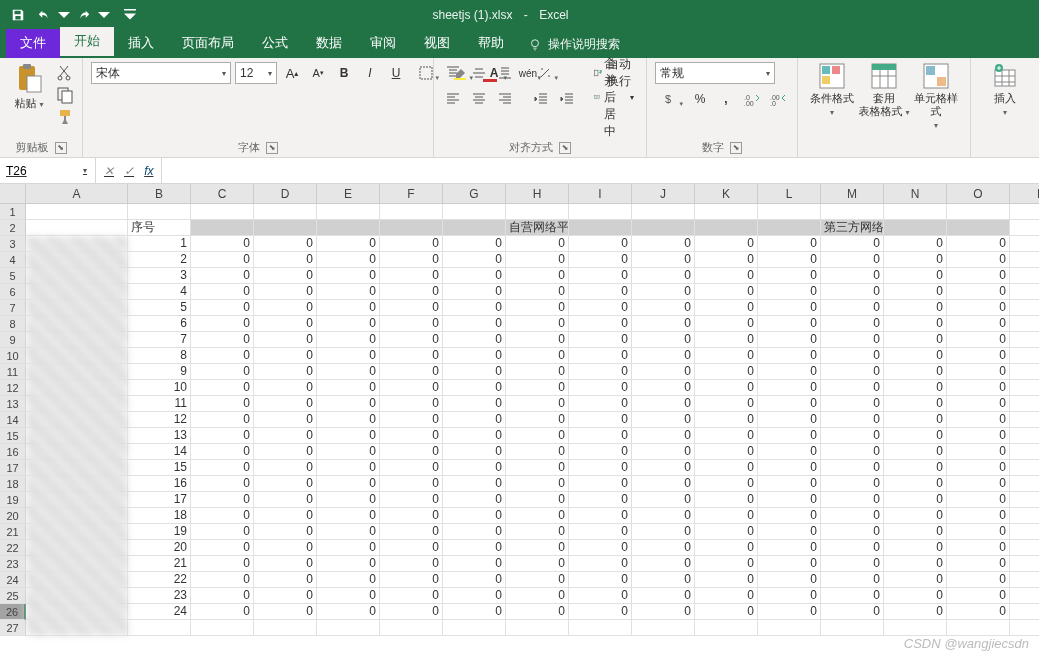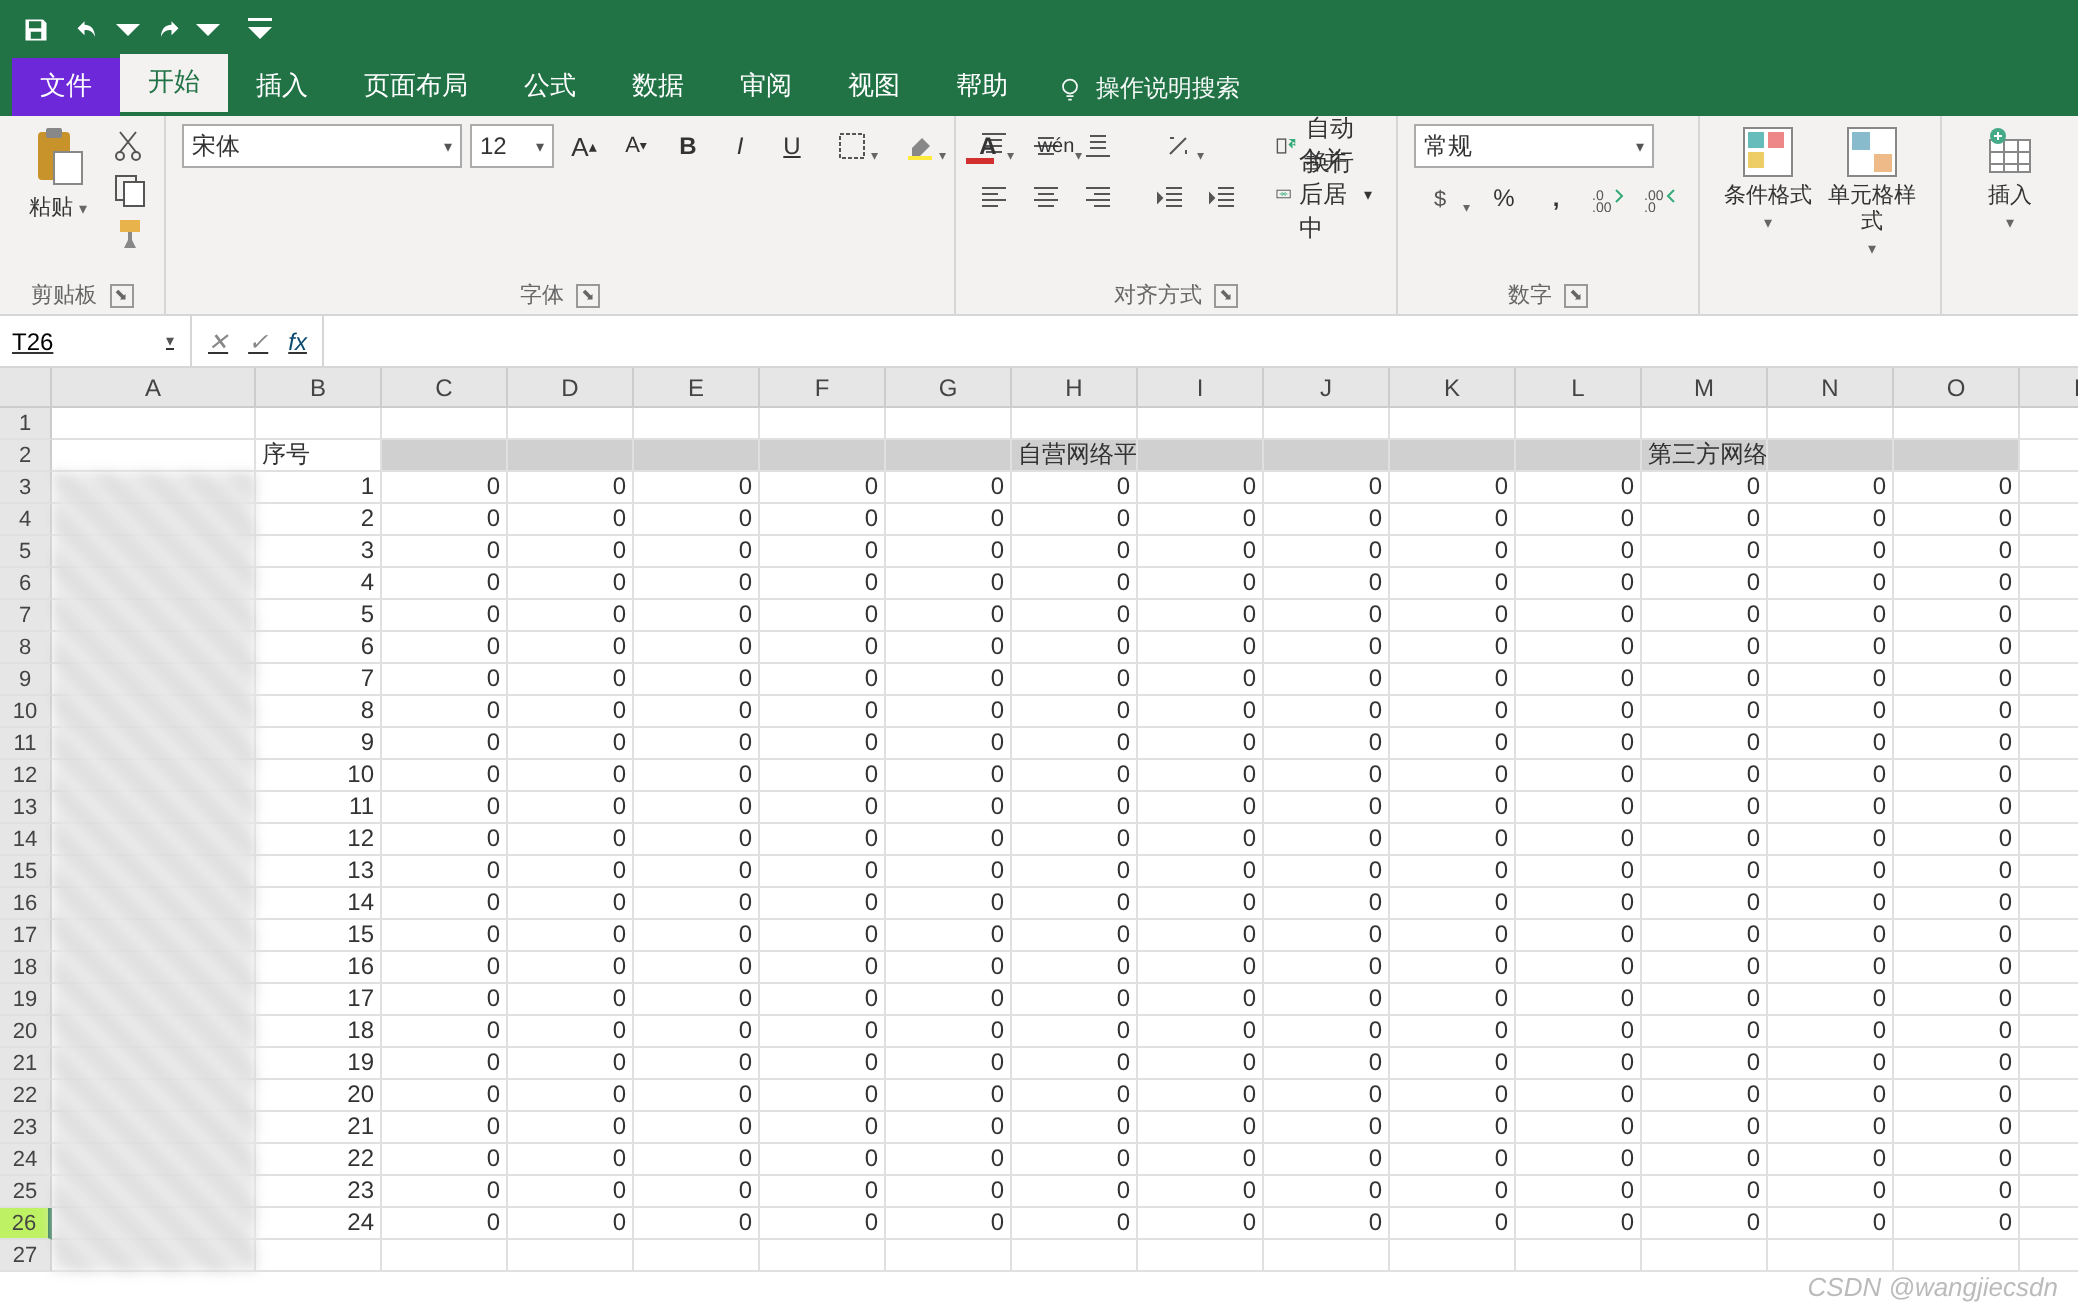--- a/index.html
+++ b/index.html
@@ -67,21 +67,21 @@
 .formula-input { flex: 1; border: none; padding: 0 8px; outline: none; }
 
 
 .grid-area { position: relative; height: 473px; overflow: hidden; background: #fff; }
 .corner { position: absolute; left: 0; top: 0; width: 26px; height: 20px; background: #e6e6e6; border-right: 1px solid #ccc; border-bottom: 1px solid #ccc; }
 .col-headers { position: absolute; left: 26px; top: 0; height: 20px; display: flex; }
 .ch { width: 63px; height: 20px; background: #e6e6e6; border-right: 1px solid #ccc; border-bottom: 1px solid #ccc; text-align: center; line-height: 20px; font-size: 12px; color: #444; cursor: pointer; }
 .ch.first { width: 102px; }
 .row-headers { position: absolute; left: 0; top: 20px; width: 26px; }
 .rh { height: 16px; background: #e6e6e6; border-right: 1px solid #ccc; border-bottom: 1px solid #e0e0e0; text-align: center; line-height: 16px; font-size: 11px; color: #444; cursor: pointer; }
-.rh.sel { background: #bef264; border-right: 2px solid #217346; }
+.rh.sel { background: #a3a3a3; border-right: 2px solid #217346; }
 .cells { position: absolute; left: 26px; top: 20px; }
 .crow { display: flex; height: 16px; }
 .cell { width: 63px; height: 16px; border-right: 1px solid #e0e0e0; border-bottom: 1px solid #e0e0e0; padding: 0 3px; line-height: 15px; font-size: 12px; overflow: hidden; white-space: nowrap; cursor: cell; }
 .cell.first { width: 102px; }
 .cell.num { text-align: right; }
 .cell.txt { text-align: left; }
 .cell.ctr { text-align: center; }
 .cell.gray { background: #d0d0d0; }
 .blur-a { position: absolute; left: 26px; top: 52px; width: 102px; height: 400px; background: repeating-linear-gradient(45deg,#e8e8e8,#e8e8e8 8px,#dcdcdc 8px,#dcdcdc 16px); filter: blur(3px); opacity: 0.9; pointer-events: none; }
 
@@ -118,20 +118,25 @@
         <svg viewBox="0 0 8 8" width="8" height="8">
           <path d="M0 2h8L4 6z"></path>
         </svg>
       </div>
     <div class="qat-sep"></div>
     <div class="qat-btn" style="width:12px">
         <svg viewBox="0 0 8 8" width="8" height="8">
           <path d="M0 0h8v1H0zM0 3h8L4 7z"></path>
         </svg>
       </div>
+  </div>
+  <div class="title-center">
+    <span>sheetjs (1).xlsx</span>
+    <span style="margin:0 8px">-</span>
+    <span>Excel</span>
   </div>
   <div style="width:180px"></div>
 </div>
 
 <div class="tabs">
   <div class="tab file">文件</div>
   <div class="tab active">开始</div>
   <div class="tab">插入</div>
   <div class="tab">页面布局</div>
   <div class="tab">公式</div>
@@ -365,20 +370,31 @@
         <div class="style-btn">
           <div class="ic">
               <svg viewBox="0 0 28 28">
                 <rect x="2" y="2" width="24" height="24" fill="#fff" stroke="#888"></rect>
                 <rect x="4" y="4" width="8" height="8" fill="#6bb"></rect>
                 <rect x="14" y="4" width="8" height="8" fill="#e88"></rect>
                 <rect x="4" y="14" width="8" height="8" fill="#ec6"></rect>
               </svg>
             </div>
           <div class="lbl"><span>条件格式</span><br><span class="drop-arrow">▾</span></div>
+        </div>
+        <div class="style-btn">
+          <div class="ic">
+              <svg viewBox="0 0 28 28">
+                <rect x="2" y="2" width="24" height="24" fill="#fff" stroke="#888"></rect>
+                <rect x="2" y="2" width="24" height="6" fill="#4a8"></rect>
+                <path d="M2 14h24M10 8v18M18 8v18" stroke="#888"></path>
+              </svg>
+            </div>
+          <div class="lbl" style="white-space:pre-line"><span>套用
+表格格式</span> <span class="drop-arrow">▾</span></div>
         </div>
         <div class="style-btn">
           <div class="ic">
               <svg viewBox="0 0 28 28">
                 <rect x="2" y="2" width="24" height="24" fill="#fff" stroke="#888"></rect>
                 <rect x="4" y="4" width="9" height="9" fill="#8bc"></rect>
                 <rect x="15" y="15" width="9" height="9" fill="#eb8"></rect>
               </svg>
             </div>
           <div class="lbl"><span>单元格样式</span><br><span class="drop-arrow">▾</span></div>

